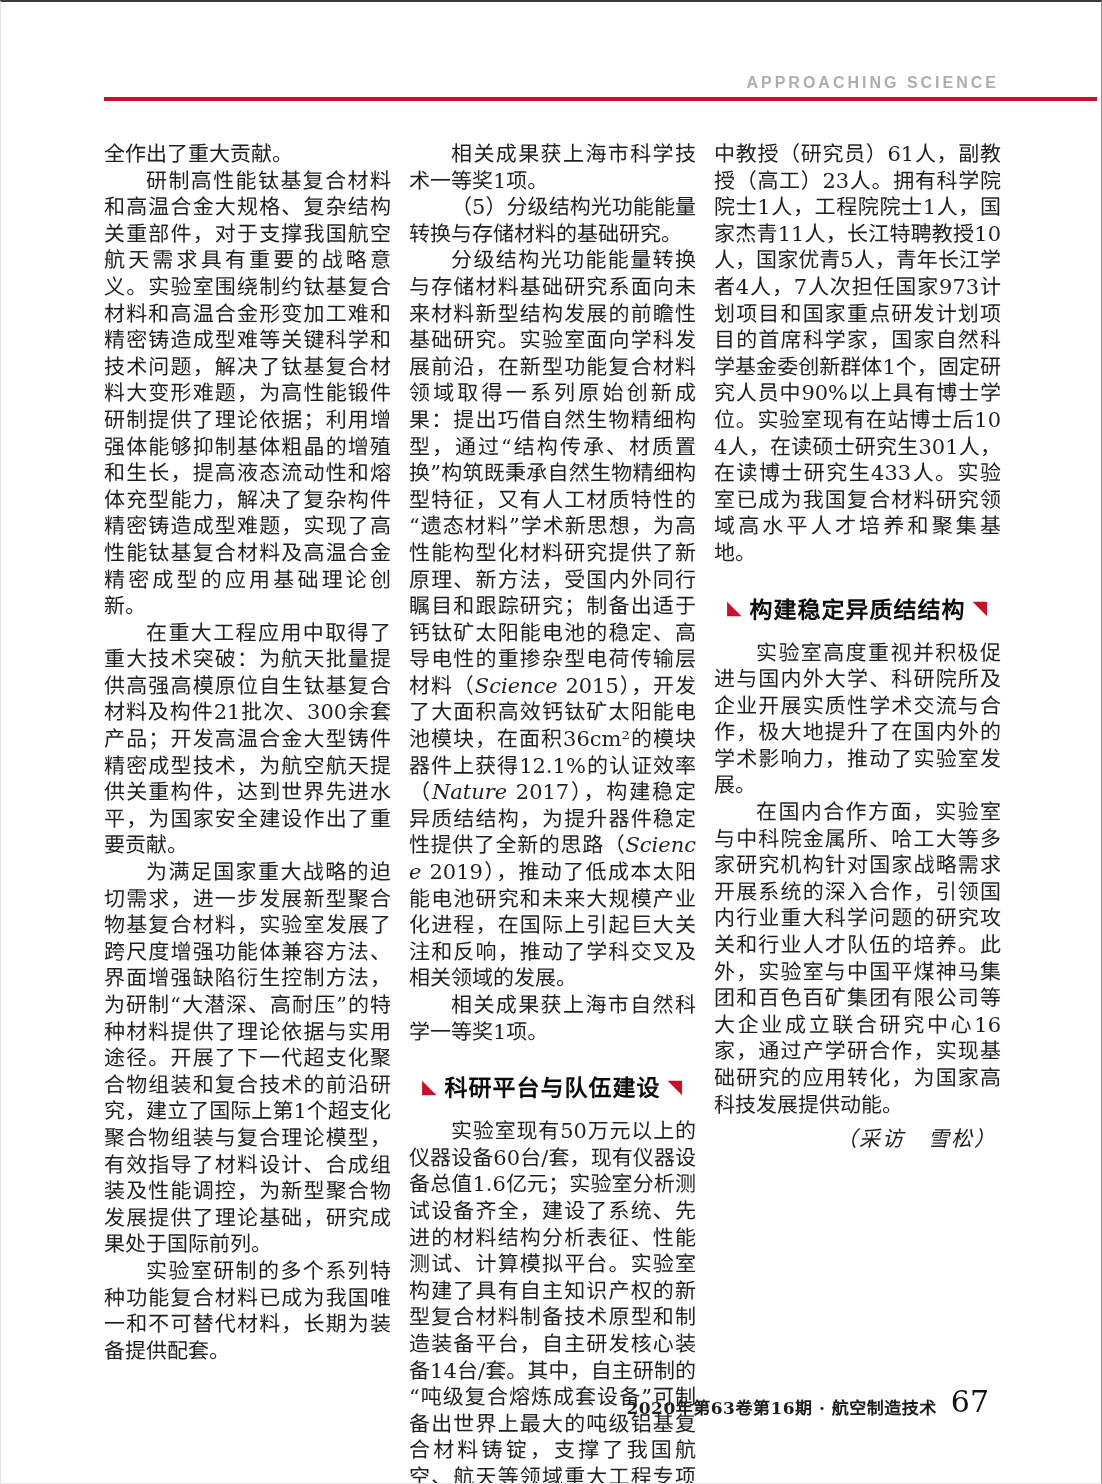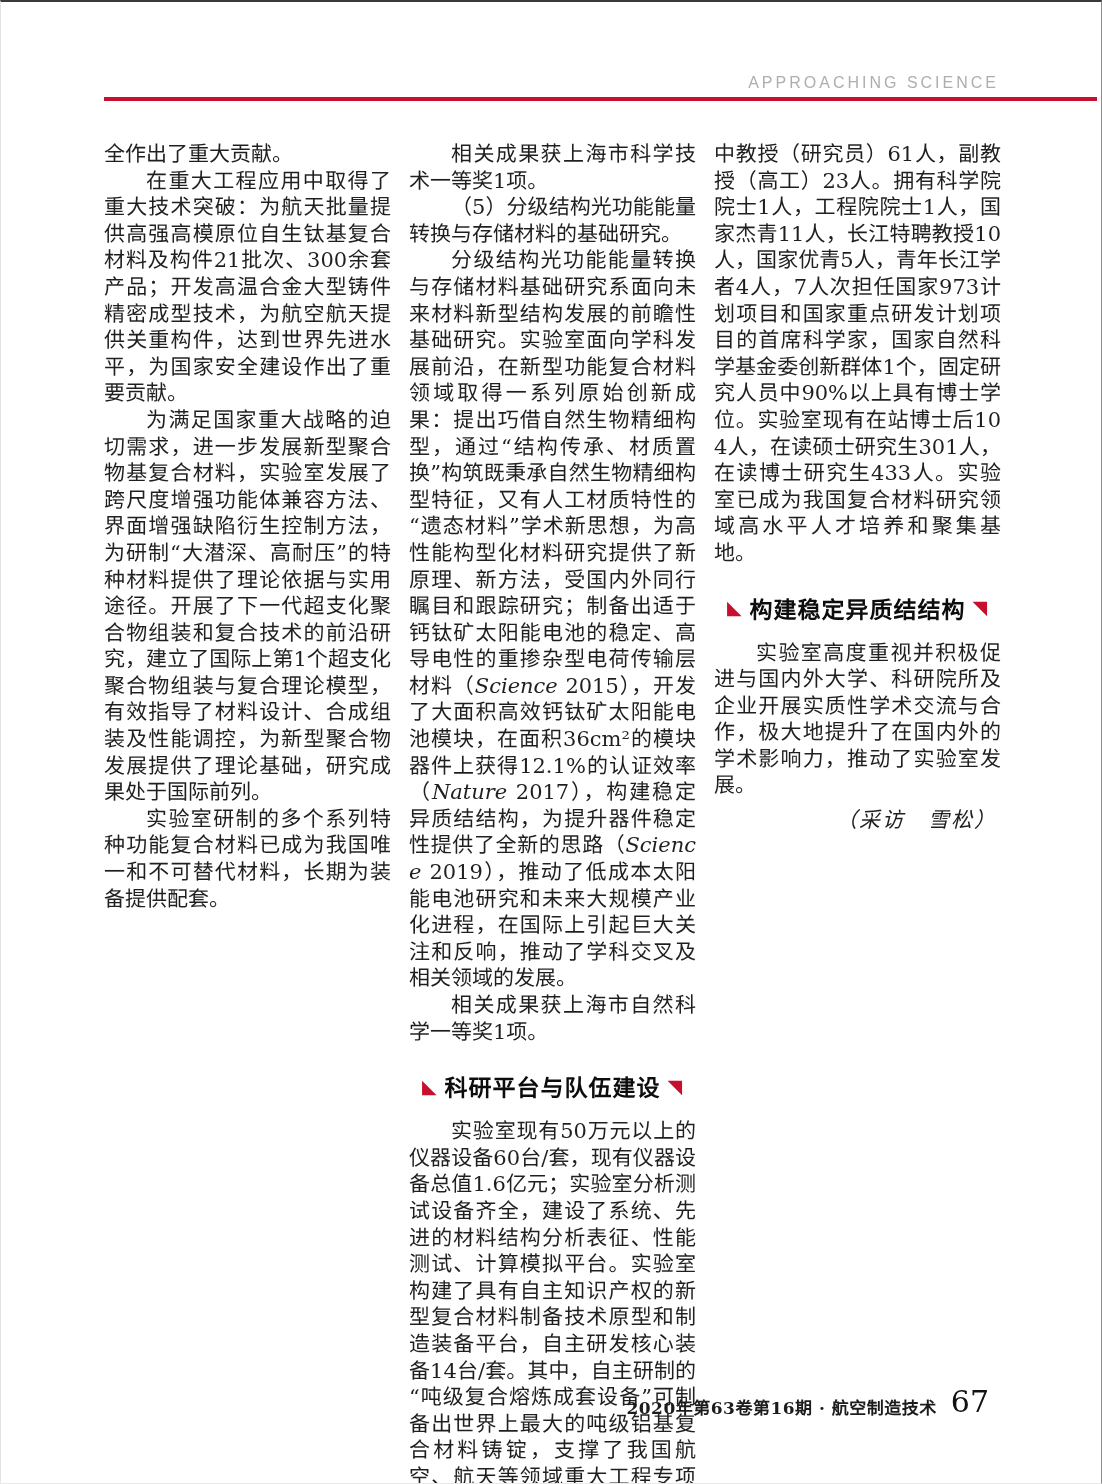--- a/index.html
+++ b/index.html
@@ -25,21 +25,21 @@
     overflow: hidden;
   }
   .eyebrow {
     position: absolute;
     top: 72px;
     right: 102px;
     font-family: "Liberation Sans", sans-serif;
     font-size: 16px;
     letter-spacing: 3px;
     color: #aeaeb2;
-    font-weight: 400;
+    font-weight: 700;
   }
   .rule {
     position: absolute;
     top: 95px;
     left: 103px;
     right: 4px;
     height: 4px;
     background: #c8102e;
   }
   .columns {
@@ -114,20 +114,21 @@
 </head>
 <body>
 
 <div class="page">
   <div class="eyebrow">APPROACHING SCIENCE</div>
   <div class="rule"></div>
 
   <div class="columns">
     <div class="col">
         <p class="para"><span>全作出了重大贡献。</span></p>
+        <p class="para indent"><span>研制高性能钛基复合材料和高温合金大规格、复杂结构关重部件，对于支撑我国航空航天需求具有重要的战略意义。实验室围绕制约钛基复合材料和高温合金形变加工难和精密铸造成型难等关键科学和技术问题，解决了钛基复合材料大变形难题，为高性能锻件研制提供了理论依据；利用增强体能够抑制基体粗晶的增殖和生长，提高液态流动性和熔体充型能力，解决了复杂构件精密铸造成型难题，实现了高性能钛基复合材料及高温合金精密成型的应用基础理论创新。</span></p>
         <p class="para indent"><span>在重大工程应用中取得了重大技术突破：为航天批量提供高强高模原位自生钛基复合材料及构件21批次、300余套产品；开发高温合金大型铸件精密成型技术，为航空航天提供关重构件，达到世界先进水平，为国家安全建设作出了重要贡献。</span></p>
         <p class="para indent"><span>为满足国家重大战略的迫切需求，进一步发展新型聚合物基复合材料，实验室发展了跨尺度增强功能体兼容方法、界面增强缺陷衍生控制方法，为研制“大潜深、高耐压”的特种材料提供了理论依据与实用途径。开展了下一代超支化聚合物组装和复合技术的前沿研究，建立了国际上第1个超支化聚合物组装与复合理论模型，有效指导了材料设计、合成组装及性能调控，为新型聚合物发展提供了理论基础，研究成果处于国际前列。</span></p>
         <p class="para indent"><span>实验室研制的多个系列特种功能复合材料已成为我国唯一和不可替代材料，长期为装备提供配套。</span></p>
       </div>
     <div class="col">
         <p class="para indent"><span>相关成果获上海市科学技术一等奖1项。</span></p>
         <p class="para indent"><span>（5）分级结构光功能能量转换与存储材料的基础研究。</span></p>
         <p class="para indent"><span>分级结构光功能能量转换与存储材料基础研究系面向未来材料新型结构发展的前瞻性基础研究。实验室面向学科发展前沿，在新型功能复合材料领域取得一系列原始创新成果：提出巧借自然生物精细构型，通过“结构传承、材质置换”构筑既秉承自然生物精细构型特征，又有人工材质特性的“遗态材料”学术新思想，为高性能构型化材料研究提供了新原理、新方法，受国内外同行瞩目和跟踪研究；制备出适于钙钛矿太阳能电池的稳定、高导电性的重掺杂型电荷传输层材料（</span><span class="em">Science</span><span> 2015），开发了大面积高效钙钛矿太阳能电池模块，在面积36cm²的模块器件上获得12.1%的认证效率（</span><span class="em">Nature</span><span> 2017），构建稳定异质结结构，为提升器件稳定性提供了全新的思路（</span><span class="em">Science</span><span> 2019），推动了低成本太阳能电池研究和未来大规模产业化进程，在国际上引起巨大关注和反响，推动了学科交叉及相关领域的发展。</span></p>
         <p class="para indent"><span>相关成果获上海市自然科学一等奖1项。</span></p>
         <div class="section-heading">
@@ -139,20 +140,21 @@
         <p class="para indent"><span>实验室现有固定人员88人，其</span></p>
       </div>
     <div class="col">
         <p class="para"><span>中教授（研究员）61人，副教授（高工）23人。拥有科学院院士1人，工程院院士1人，国家杰青11人，长江特聘教授10人，国家优青5人，青年长江学者4人，7人次担任国家973计划项目和国家重点研发计划项目的首席科学家，国家自然科学基金委创新群体1个，固定研究人员中90%以上具有博士学位。实验室现有在站博士后104人，在读硕士研究生301人，在读博士研究生433人。实验室已成为我国复合材料研究领域高水平人才培养和聚集基地。</span></p>
         <div class="section-heading">
           <span class="tri">◣</span>
           <span>构建稳定异质结结构</span>
           <span class="tri">◥</span>
         </div>
         <p class="para indent"><span>实验室高度重视并积极促进与国内外大学、科研院所及企业开展实质性学术交流与合作，极大地提升了在国内外的学术影响力，推动了实验室发展。</span></p>
+        <p class="para indent"><span>在国内合作方面，实验室与中科院金属所、哈工大等多家研究机构针对国家战略需求开展系统的深入合作，引领国内行业重大科学问题的研究攻关和行业人才队伍的培养。此外，实验室与中国平煤神马集团和百色百矿集团有限公司等大企业成立联合研究中心16家，通过产学研合作，实现基础研究的应用转化，为国家高科技发展提供动能。</span></p>
         <p class="para right"><span>（采访　雪松）</span></p>
       </div>
   </div>
 
   <div class="footer">
     <span class="footer-issue">2020年第63卷第16期 · 航空制造技术</span>
     <span class="footer-page">67</span>
   </div>
 </div>
 

